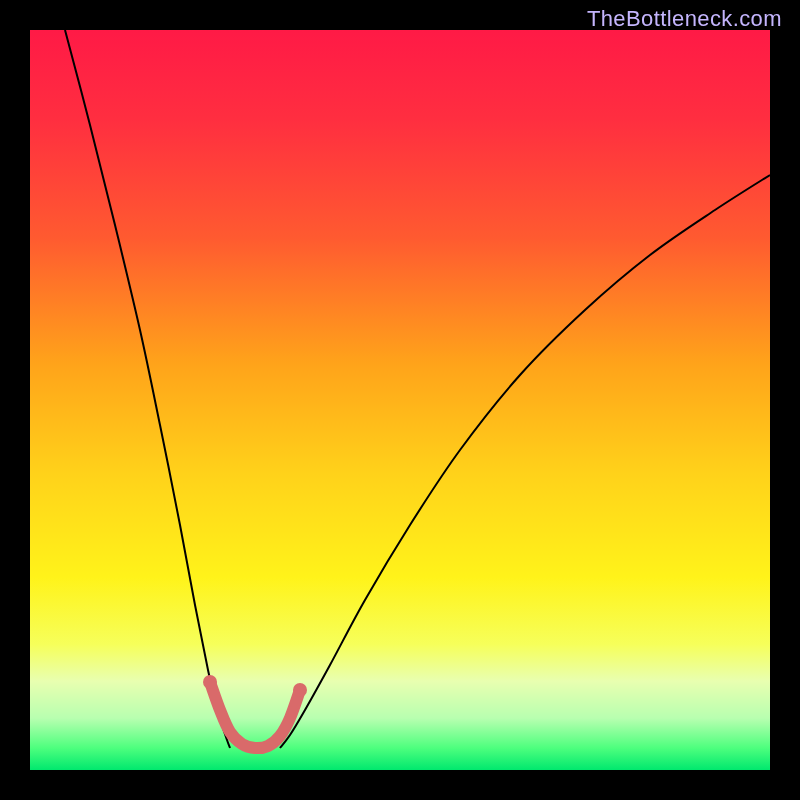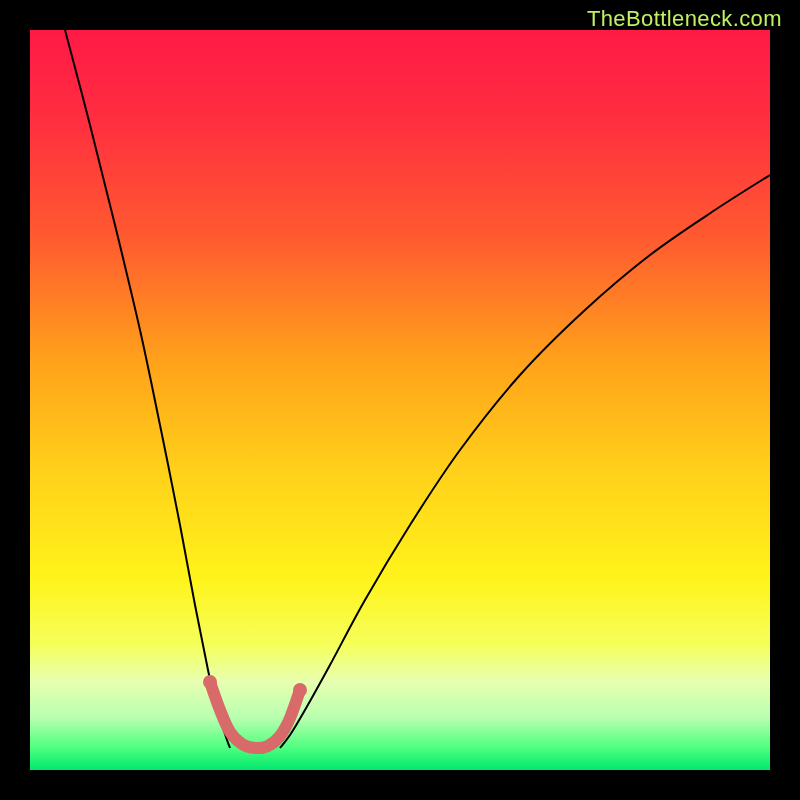--- a/index.html
+++ b/index.html
@@ -27,21 +27,21 @@
   }
   .gradient {
     position: absolute;
     inset: 0;
   }
   .watermark {
     position: absolute;
     top: 6px;
     right: 18px;
     font-size: 22px;
-    color: #bef264;
+    color: #c4b5fd;
     font-weight: 500;
     letter-spacing: 0.4px;
   }
   svg.curves {
     position: absolute;
     inset: 0;
   }
 </style>
 </head>
 <body>

